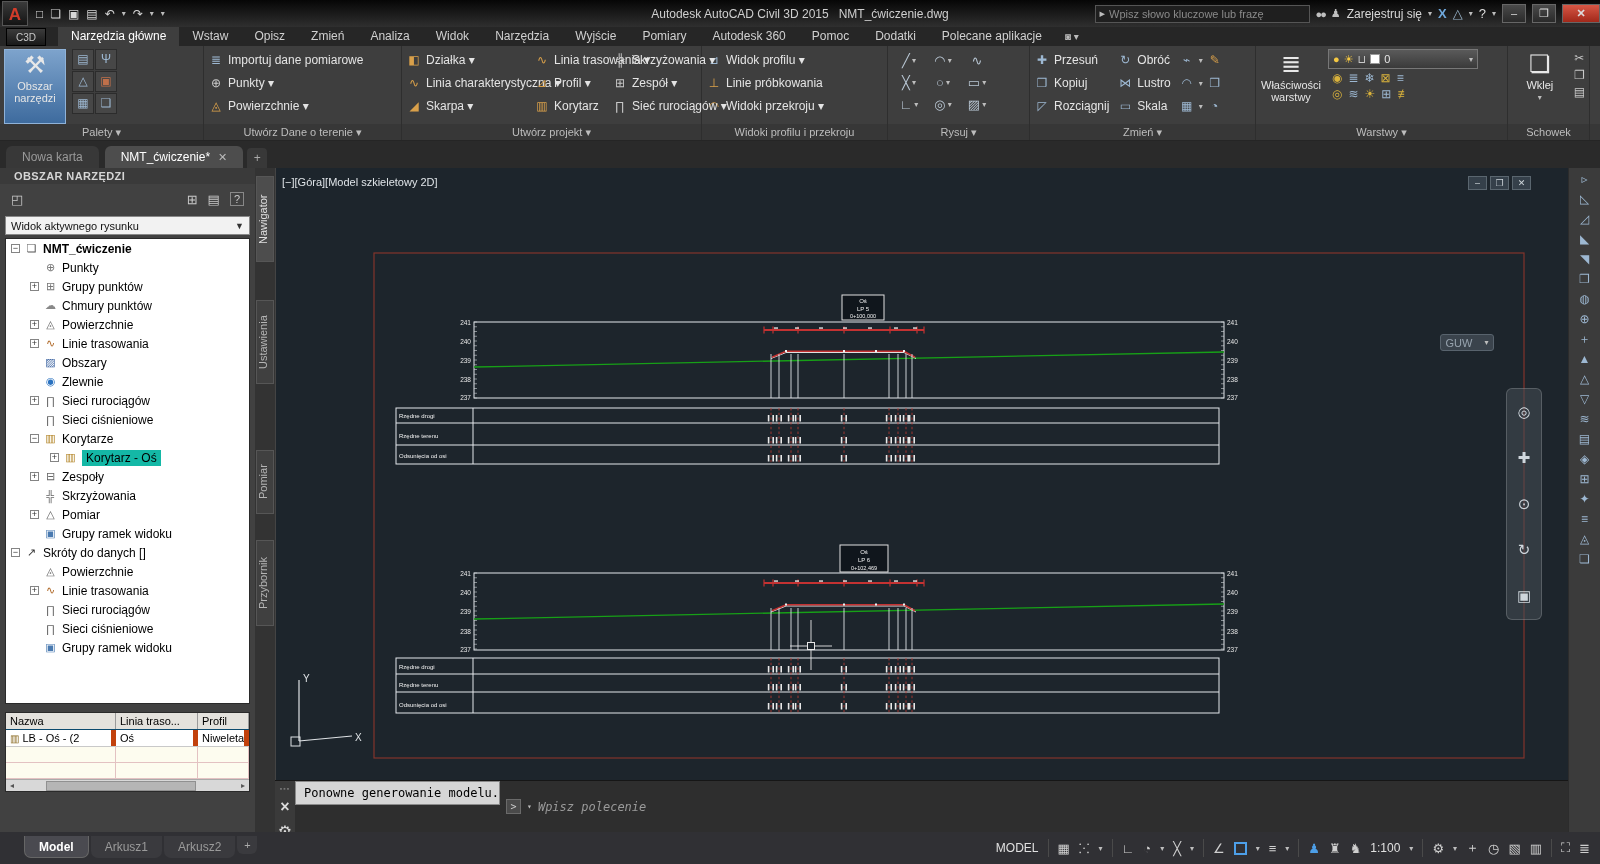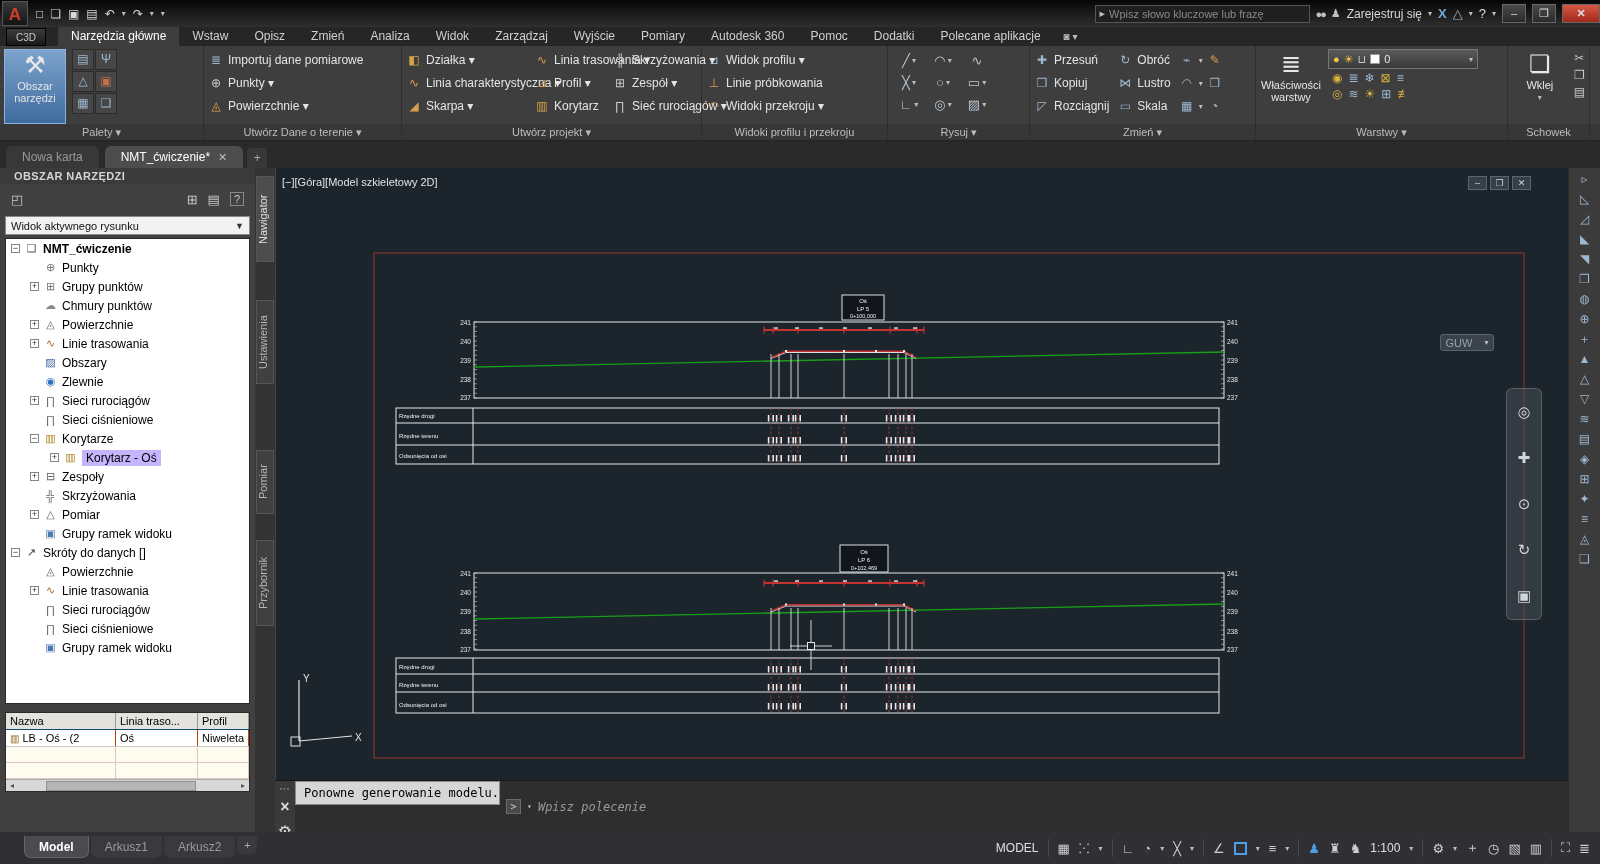--- a/index.html
+++ b/index.html
@@ -66,32 +66,32 @@
   .tsdd .dar{margin-left:auto;font-size:9px;color:#333;}
   #tree{margin:3px 5px 0 5px;height:466px;background:#fff;border:1px solid #2a2a2a;overflow:hidden;font-size:12px;color:#000;}
   .trow{display:flex;align-items:center;height:19px;gap:4px;}
   .lvl0{padding-left:5px;font-weight:bold;}
   .lvl1{padding-left:24px;}
   .lvl2{padding-left:44px;}
   .texp{width:9px;height:9px;border:1px solid #848484;background:#fff;font-size:9px;line-height:7px;text-align:center;color:#333;flex:none;font-weight:normal;}
   .texp:empty{visibility:hidden;}
   .tico{width:15px;text-align:center;font-size:11px;flex:none;font-weight:normal;}
   .tlbl{white-space:nowrap;}
-  .sel .tlbl{background:#c4b5fd;padding:1px 4px;}
+  .sel .tlbl{background:#14b8a6;padding:1px 4px;}
   .i-dwg{color:#555;} .i-pts{color:#777;} .i-grp{color:#777;} .i-cld{color:#888;}
   .i-srf{color:#6d6d6d;} .i-aln{color:#b06a2a;} .i-sit{color:#3a62a0;} .i-zlw{color:#2a72c0;}
   .i-pip{color:#666;} .i-cor{color:#b08020;} .i-asm{color:#666;} .i-skr{color:#666;}
   .i-pom{color:#666;} .i-vfg{color:#4a7ab0;} .i-dsc{color:#333;}
   
   #tstable{margin:8px 5px 0 5px;background:#fff;border:1px solid #2a2a2a;font-size:11px;}
   .throw{display:flex;background:#e4e2dd;border-bottom:1px solid #0c4a6e;color:#000;}
   .thc{padding:2px 4px;border-right:1px solid #9a9a9a;white-space:nowrap;overflow:hidden;}
   .c1{width:110px;flex:none;} .c2{width:82px;flex:none;} .c3{flex:1;}
   .tdrow{display:flex;background:#fff;border-bottom:1px solid #c9c9c9;color:#000;}
-  .tdrow .thc{border-right:1px solid #c2410c;}
+  .tdrow .thc{border-right:5px solid #c2410c;}
   .emptyrow{display:flex;background:#fdfcef;border-bottom:1px solid #e3c2c2;height:16px;}
   .emptyrow .thc{border-right:1px solid #e3c2c2;}
   .rowico{color:#8a6a20;font-size:10px;margin-right:3px;}
   .hscroll{height:12px;background:#d8d8d8;display:flex;align-items:center;border-top:1px solid #aaa;}
   .hthumb{height:10px;width:150px;background:#b5b5b5;border:1px solid #909090;margin-left:28px;}
   .harr{width:12px;text-align:center;font-size:8px;color:#555;}
   
   #vtabs{left:255px;top:168px;width:20px;height:664px;background:#333;}
   .vtab{writing-mode:vertical-rl;transform:rotate(180deg);background:#404040;border:1px solid #565656;color:#b5b5b5;font-size:11px;width:18px;text-align:center;padding:8px 0;margin-left:1px;}
   .vtab.on{background:#4d4d4d;color:#e0e0e0;}
@@ -145,20 +145,23 @@
     <span>□</span>
     <span>❏</span>
     <span>▣</span>
     <span>▤</span>
     <span>↶</span>
     <span class="caret">▾</span>
     <span>↷</span>
     <span class="caret">▾</span>
     <span class="caret">▾</span>
   </div>
+  <div class="tb-title">
+    <span>Autodesk AutoCAD Civil 3D 2015</span>&nbsp;&nbsp;&nbsp;<span>NMT_ćwiczenie.dwg</span>
+  </div>
   <div class="tb-right">
     <div class="searchbox">
       <span style="margin-right:4px;color:#bbb;">▸</span>
       <span class="ph">Wpisz słowo kluczowe lub frazę</span>
     </div>
     <span class="binoc">●●</span>
     <span style="color:#bfbfbf;">♟</span>
     <span style="color:#d8d8d8;font-size:12px;">Zarejestruj się</span>
     <span class="caret">▾</span>
     <span style="color:#6fa8dc;font-weight:bold;font-size:13px;">X</span>
@@ -174,21 +177,21 @@
 
 <div id="tabrow" class="abs">
   <div class="appbtn">C3D</div>
   <div class="rtabs">
     <div class="rtab active">Narzędzia główne</div>
     <div class="rtab">Wstaw</div>
     <div class="rtab">Opisz</div>
     <div class="rtab">Zmień</div>
     <div class="rtab">Analiza</div>
     <div class="rtab">Widok</div>
-    <div class="rtab">Zarządzaj</div>
+    <div class="rtab">Narzędzia</div>
     <div class="rtab">Wyjście</div>
     <div class="rtab">Pomiary</div>
     <div class="rtab">Autodesk 360</div>
     <div class="rtab">Pomoc</div>
     <div class="rtab">Dodatki</div>
     <div class="rtab">Polecane aplikacje</div>
   </div>
   <span class="tabextra">◙ ▾</span>
 </div>
 

